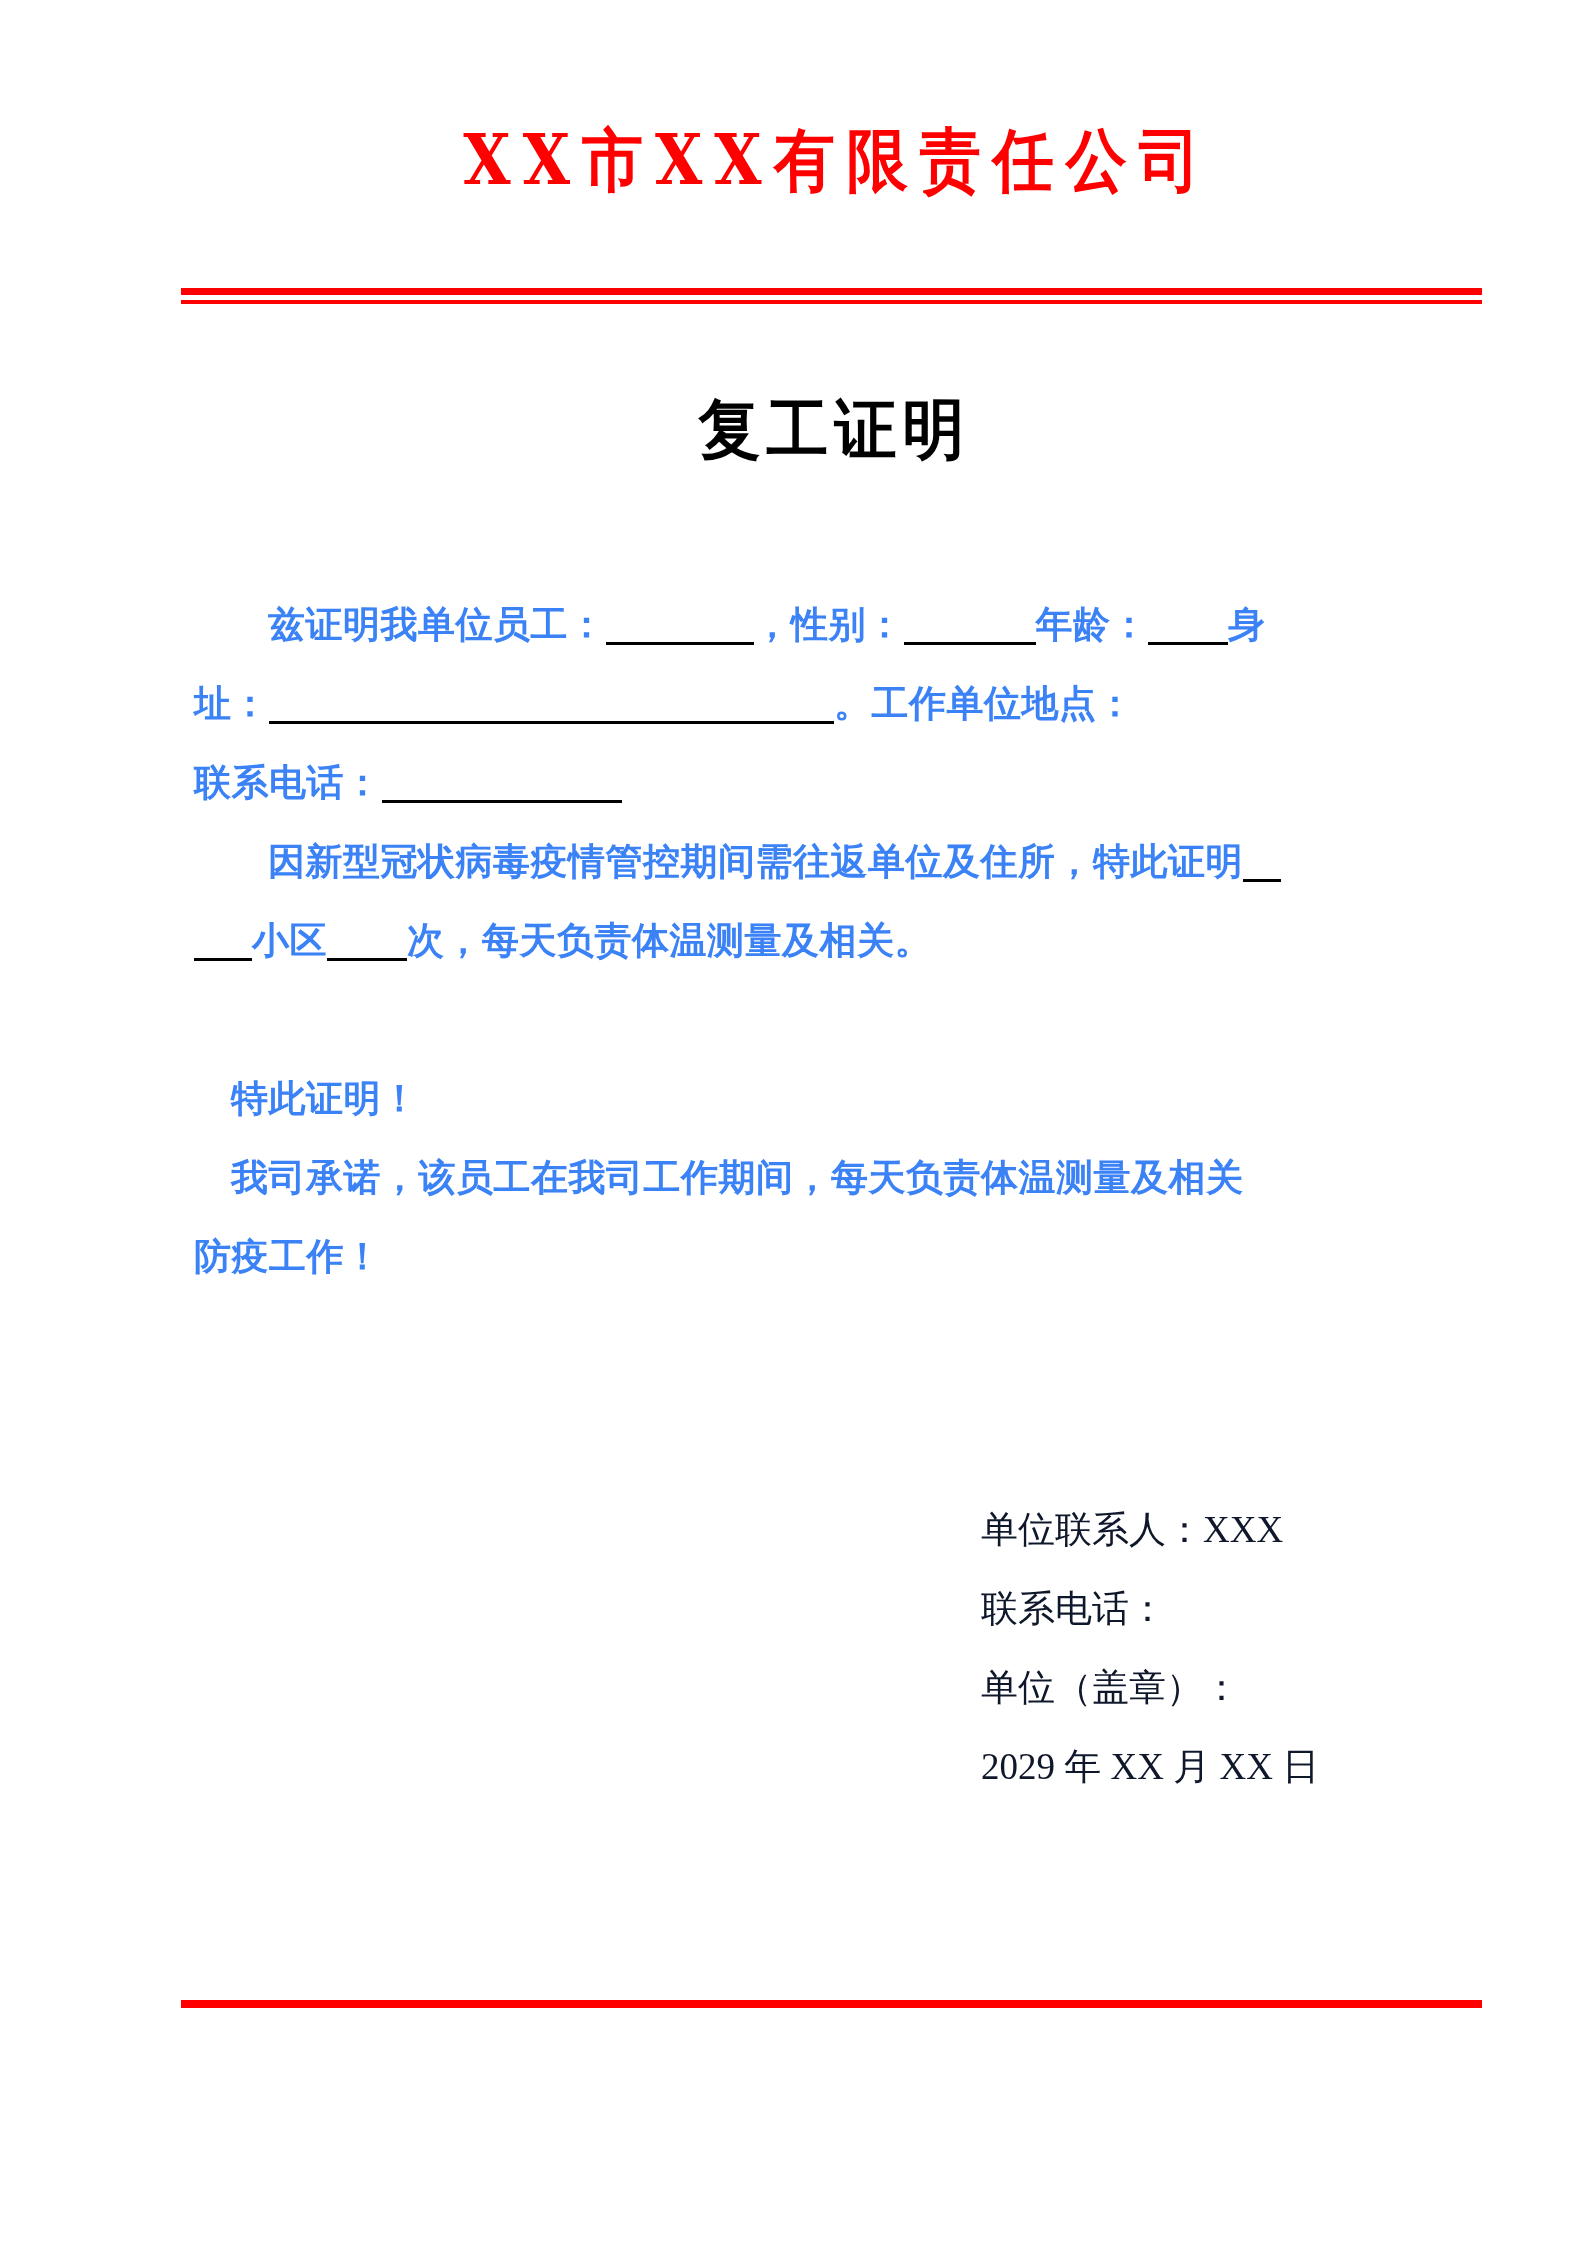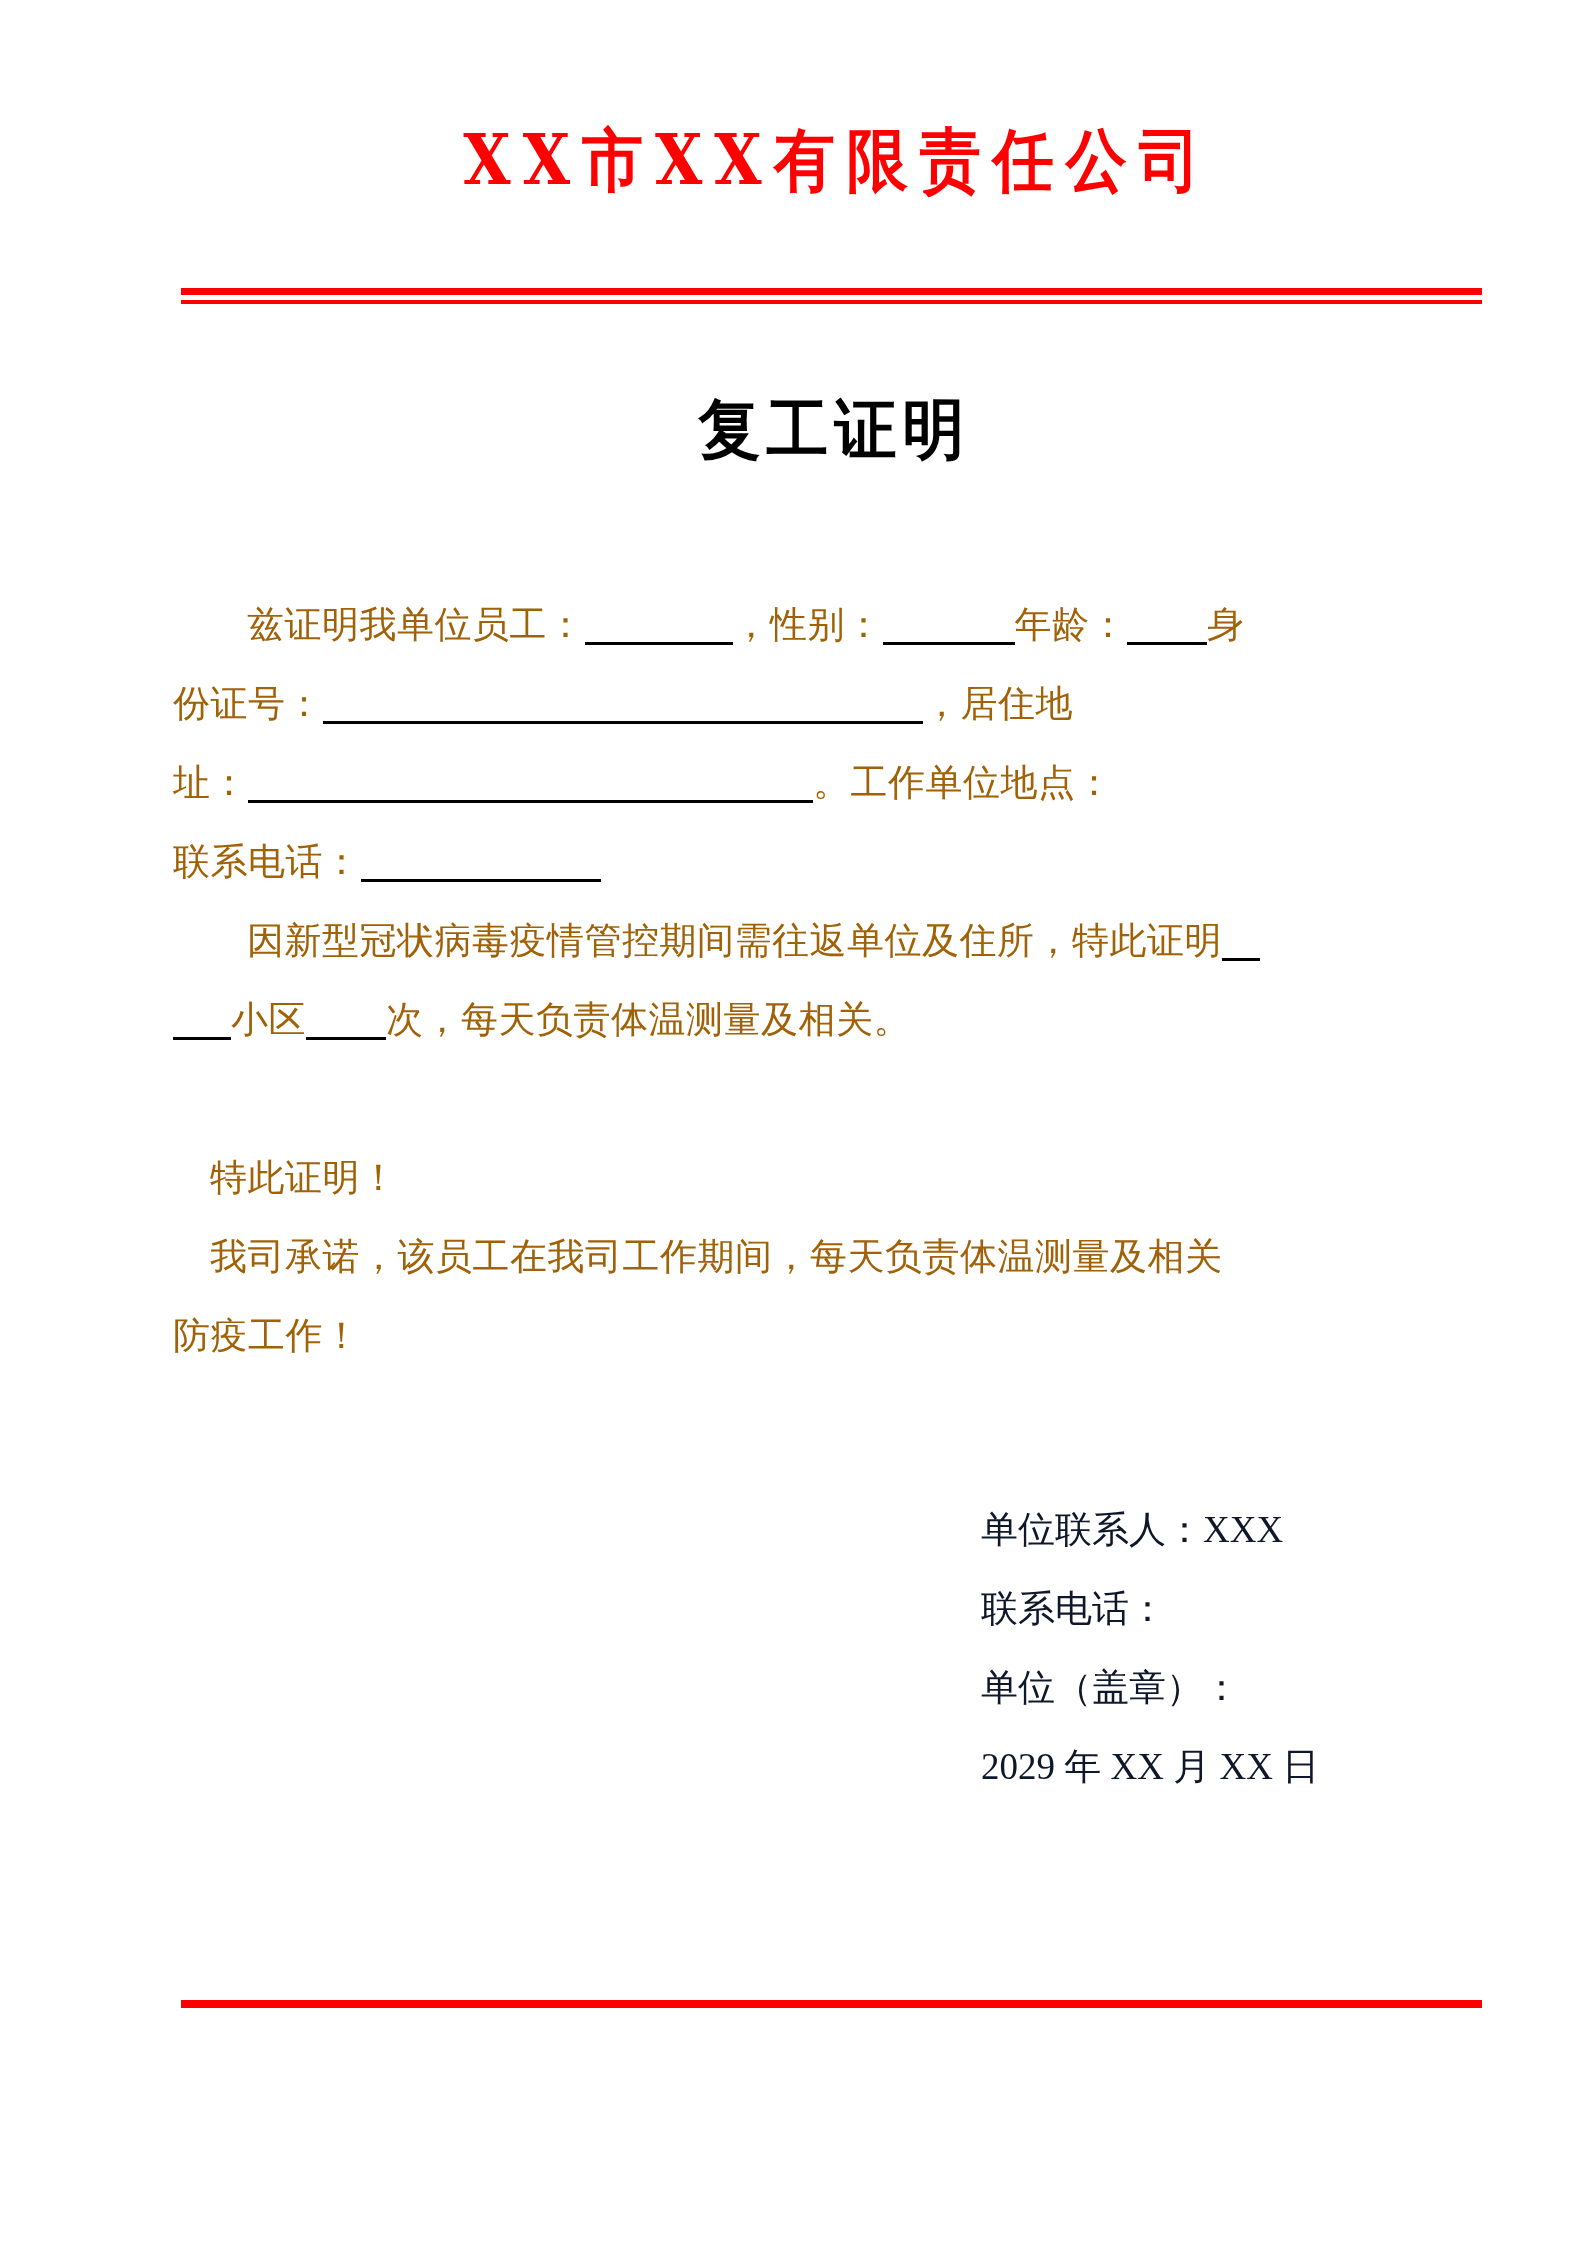--- a/index.html
+++ b/index.html
@@ -79,27 +79,28 @@
     letter-spacing: 6px;
     text-indent: 6px;
     color: #000000;
     transform: scaleY(1.06);
     transform-origin: center top;
   }
 
   
   .body-block {
     position: absolute;
-    left: 137px;
+    left: 158px;
     top: 585px;
     width: 1310px;
     font-size: 37px;
     line-height: 79px;
-    color: #a16207;
+    color: #3b82f6;
     letter-spacing: 0.5px;
+    font-weight: bold;
   }
   .para {
     margin: 0;
     text-align: left;
     white-space: nowrap;
   }
   .indent {
     display: inline-block;
     width: 74px;
   }
@@ -164,23 +165,20 @@
   </div>
 
   <div class="doc-title">复工证明</div>
 
   <div class="body-block">
 
     <p class="para">
       <span class="indent"></span><span>兹证明我单位员工：</span><span class="fill fill-name"></span><span>，性别：</span><span class="fill fill-gender"></span><span>年龄：</span><span class="fill fill-age"></span><span>身</span>
     </p>
 
-    <p class="para">
-      <span>份证号：</span><span class="fill fill-id"></span><span>，居住地</span>
-    </p>
 
     <p class="para">
       <span>址：</span><span class="fill fill-addr"></span><span>。工作单位地点：</span>
     </p>
 
     <p class="para">
       <span>联系电话：</span><span class="fill fill-phone"></span>
     </p>
 
     <p class="para">

